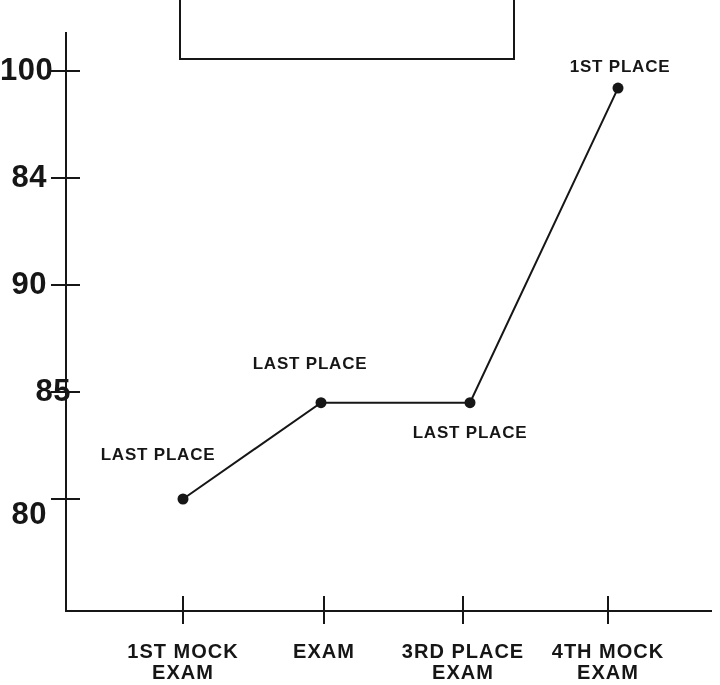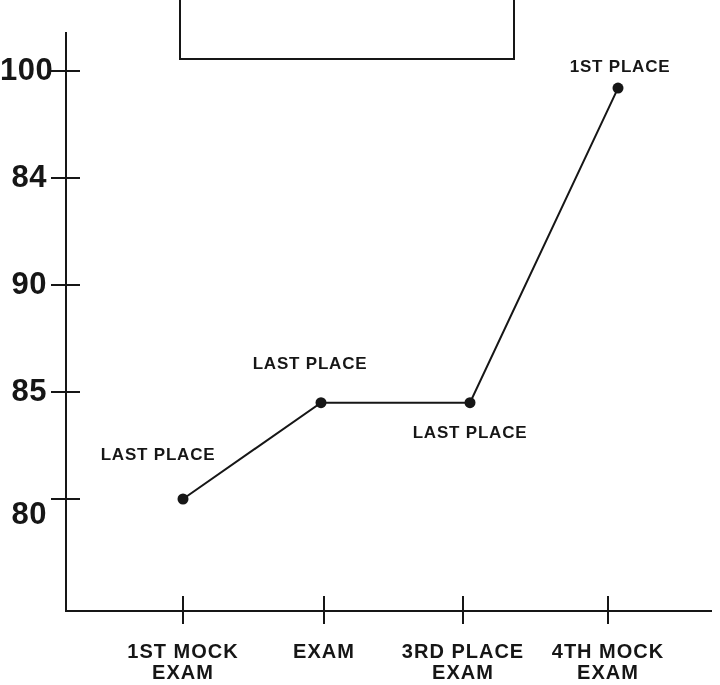--- a/index.html
+++ b/index.html
@@ -98,21 +98,21 @@
   <div class="axis y-axis-line"></div>
   <div class="axis x-axis-line"></div>
   <div id="ticks-layer">
       <div class="tick-y" style="left: 51px; top: 70px;"></div>
       <div class="ylabel" style="top: 71px;">100</div>
       <div class="tick-y" style="left: 51px; top: 177px;"></div>
       <div class="ylabel" style="top: 178px;">84</div>
       <div class="tick-y" style="left: 51px; top: 284px;"></div>
       <div class="ylabel" style="top: 285px;">90</div>
       <div class="tick-y" style="left: 51px; top: 391px;"></div>
-      <div class="ylabel" style="top: 392px;">85</div>
+      <div class="ylabel" style="top: 392px; padding-left: 24px;">85</div>
       <div class="tick-y" style="left: 51px; top: 498px;"></div>
       <div class="ylabel" style="top: 499px; margin-top: 16px;">80</div>
       <div class="tick-x" style="left: 182px; top: 596px;"></div>
       <div class="xlabel" style="left: 183px; top: 641px;">
         <div class="">1ST MOCK</div>
         <div class="">EXAM</div>
       </div>
       <div class="tick-x" style="left: 323px; top: 596px;"></div>
       <div class="xlabel" style="left: 324px; top: 641px;">
         <div class="">EXAM</div>

